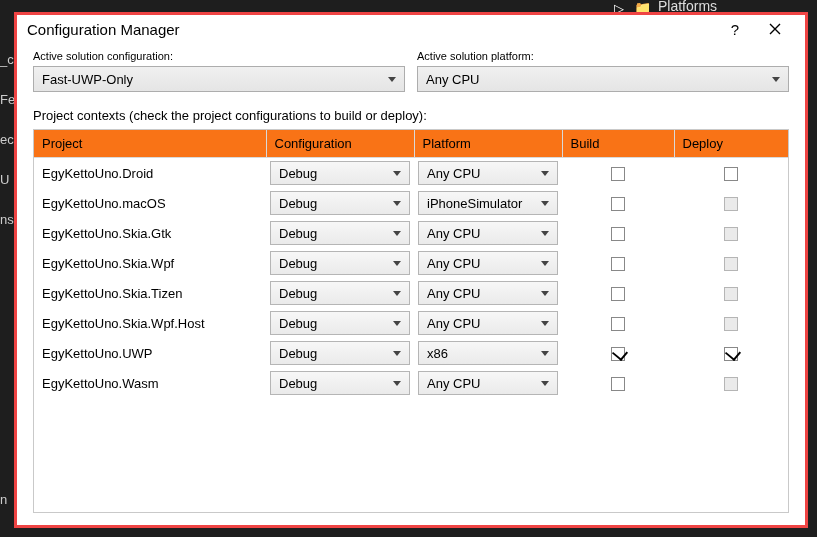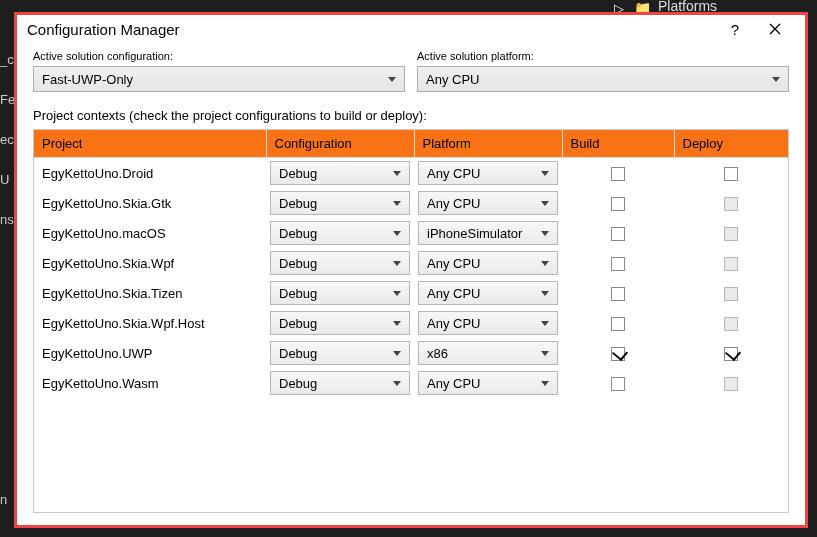--- a/index.html
+++ b/index.html
@@ -266,44 +266,44 @@
               </td>
               <td>
                 <div class="vs-combo small cell">
                   <span>Any CPU</span>
                 </div>
               </td>
               <td class="chk-cell"><span class="vs-check"></span></td>
               <td class="chk-cell"><span class="vs-check"></span></td>
             </tr>
             <tr>
+              <td class="project-cell">EgyKettoUno.macOS</td>
+              <td>
+                <div class="vs-combo small cell">
+                  <span>Debug</span>
+                </div>
+              </td>
+              <td>
+                <div class="vs-combo small cell">
+                  <span>iPhoneSimulator</span>
+                </div>
+              </td>
+              <td class="chk-cell"><span class="vs-check"></span></td>
+              <td class="chk-cell"><span class="vs-check disabled"></span></td>
+            </tr>
+            <tr>
               <td class="project-cell">EgyKettoUno.Skia.Gtk</td>
               <td>
                 <div class="vs-combo small cell">
                   <span>Debug</span>
                 </div>
               </td>
               <td>
                 <div class="vs-combo small cell">
                   <span>Any CPU</span>
-                </div>
-              </td>
-              <td class="chk-cell"><span class="vs-check"></span></td>
-              <td class="chk-cell"><span class="vs-check disabled"></span></td>
-            </tr>
-            <tr>
-              <td class="project-cell">EgyKettoUno.macOS</td>
-              <td>
-                <div class="vs-combo small cell">
-                  <span>Debug</span>
-                </div>
-              </td>
-              <td>
-                <div class="vs-combo small cell">
-                  <span>iPhoneSimulator</span>
                 </div>
               </td>
               <td class="chk-cell"><span class="vs-check"></span></td>
               <td class="chk-cell"><span class="vs-check disabled"></span></td>
             </tr>
             <tr>
               <td class="project-cell">EgyKettoUno.Skia.Wpf</td>
               <td>
                 <div class="vs-combo small cell">
                   <span>Debug</span>

